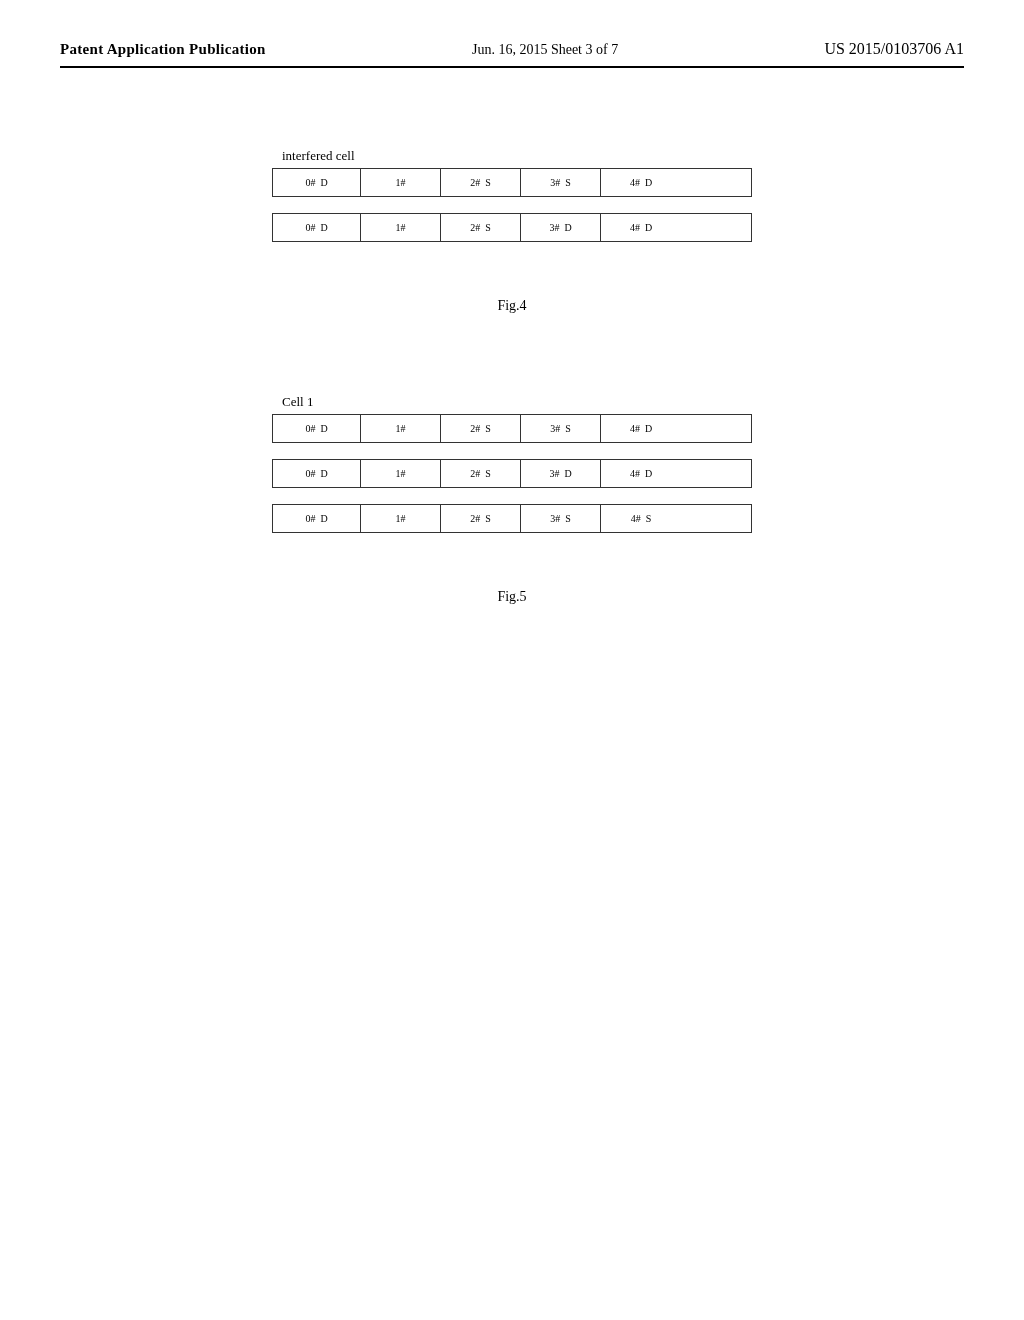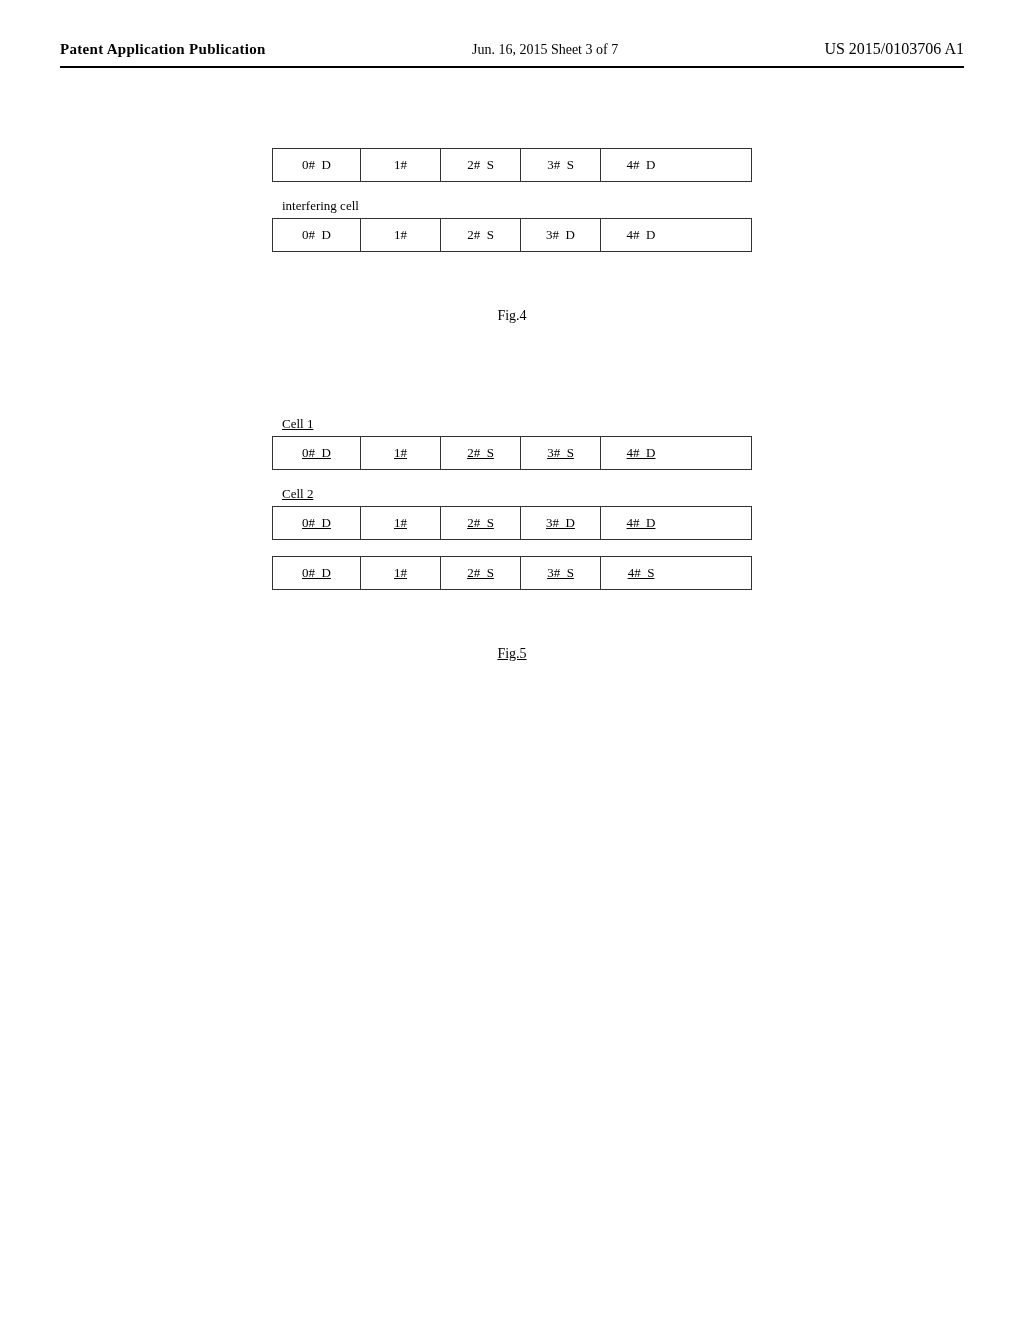--- a/index.html
+++ b/index.html
@@ -77,21 +77,21 @@
 
     .cell-row {
       display: flex;
       border: 1.5px solid #333;
       margin-bottom: 16px;
     }
 
     .cell-box {
       border-right: 1.5px solid #333;
       padding: 8px 14px;
-      font-size: 13px;
+      font-size: 10px;
       text-align: center;
       min-width: 80px;
     }
 
     .cell-box:last-child {
       border-right: none;
     }
 
     .cell-box-wide {
       min-width: 88px;
@@ -102,22 +102,21 @@
       margin-top: 10px;
       text-align: right;
     }
 
     
     .fig5-section {
       width: 100%;
       display: flex;
       flex-direction: column;
       align-items: center;
-      margin-top: 32px;
-      text-decoration: underline;
+      margin-top: 20px;
     }
 
     .fig5-diagrams {
       width: 480px;
       margin-bottom: 30px;
     }
 
     .spacer {
       margin-bottom: 8px;
     }
@@ -132,31 +131,31 @@
     <span class="header-center">Jun. 16, 2015  Sheet 3 of 7</span>
     <span class="header-right">US 2015/0103706 A1</span>
   </div>
 
   <div class="content">
 
     <div class="fig4-section">
       <div class="fig4-diagrams">
 
         <div class="spacer">
+          <div class="diagram-label">interfered cell</div>
           <div class="cell-row">
             <div class="cell-box cell-box-wide">0#&nbsp;&nbsp;D</div>
             <div class="cell-box">1#</div>
             <div class="cell-box">2#&nbsp;&nbsp;S</div>
             <div class="cell-box">3#&nbsp;&nbsp;S</div>
             <div class="cell-box">4#&nbsp;&nbsp;D</div>
           </div>
         </div>
 
         <div class="spacer">
-          <div class="diagram-label">interfering cell</div>
           <div class="cell-row">
             <div class="cell-box cell-box-wide">0#&nbsp;&nbsp;D</div>
             <div class="cell-box">1#</div>
             <div class="cell-box">2#&nbsp;&nbsp;S</div>
             <div class="cell-box">3#&nbsp;&nbsp;D</div>
             <div class="cell-box">4#&nbsp;&nbsp;D</div>
           </div>
         </div>
 
       </div>
@@ -171,21 +170,20 @@
           <div class="cell-row">
             <div class="cell-box cell-box-wide">0#&nbsp;&nbsp;D</div>
             <div class="cell-box">1#</div>
             <div class="cell-box">2#&nbsp;&nbsp;S</div>
             <div class="cell-box">3#&nbsp;&nbsp;S</div>
             <div class="cell-box">4#&nbsp;&nbsp;D</div>
           </div>
         </div>
 
         <div class="spacer">
-          <div class="diagram-label">Cell 2</div>
           <div class="cell-row">
             <div class="cell-box cell-box-wide">0#&nbsp;&nbsp;D</div>
             <div class="cell-box">1#</div>
             <div class="cell-box">2#&nbsp;&nbsp;S</div>
             <div class="cell-box">3#&nbsp;&nbsp;D</div>
             <div class="cell-box">4#&nbsp;&nbsp;D</div>
           </div>
         </div>
 
         <div class="spacer">

